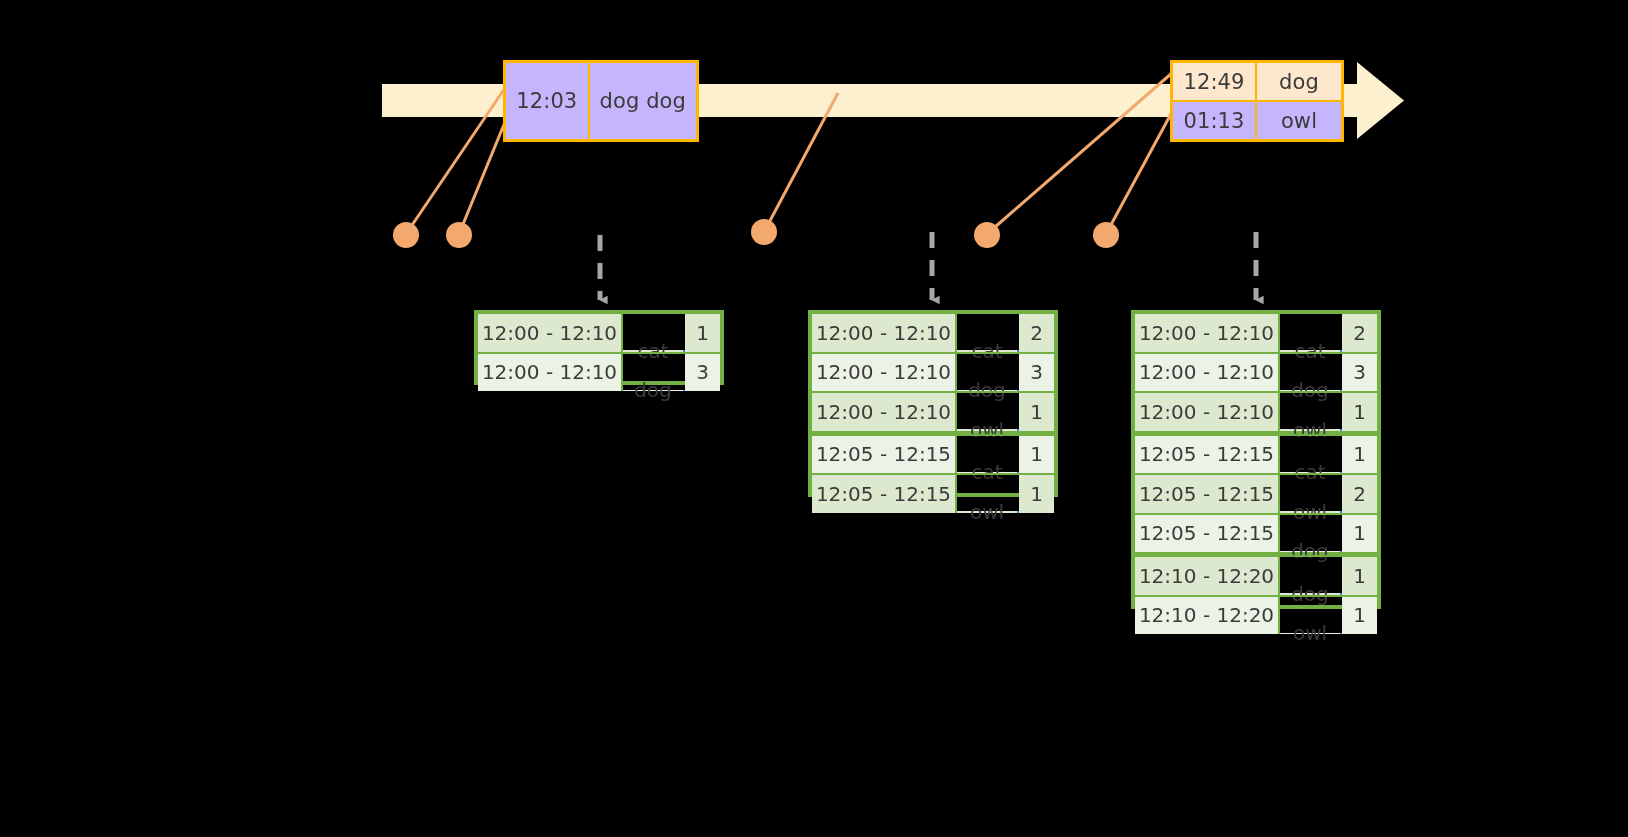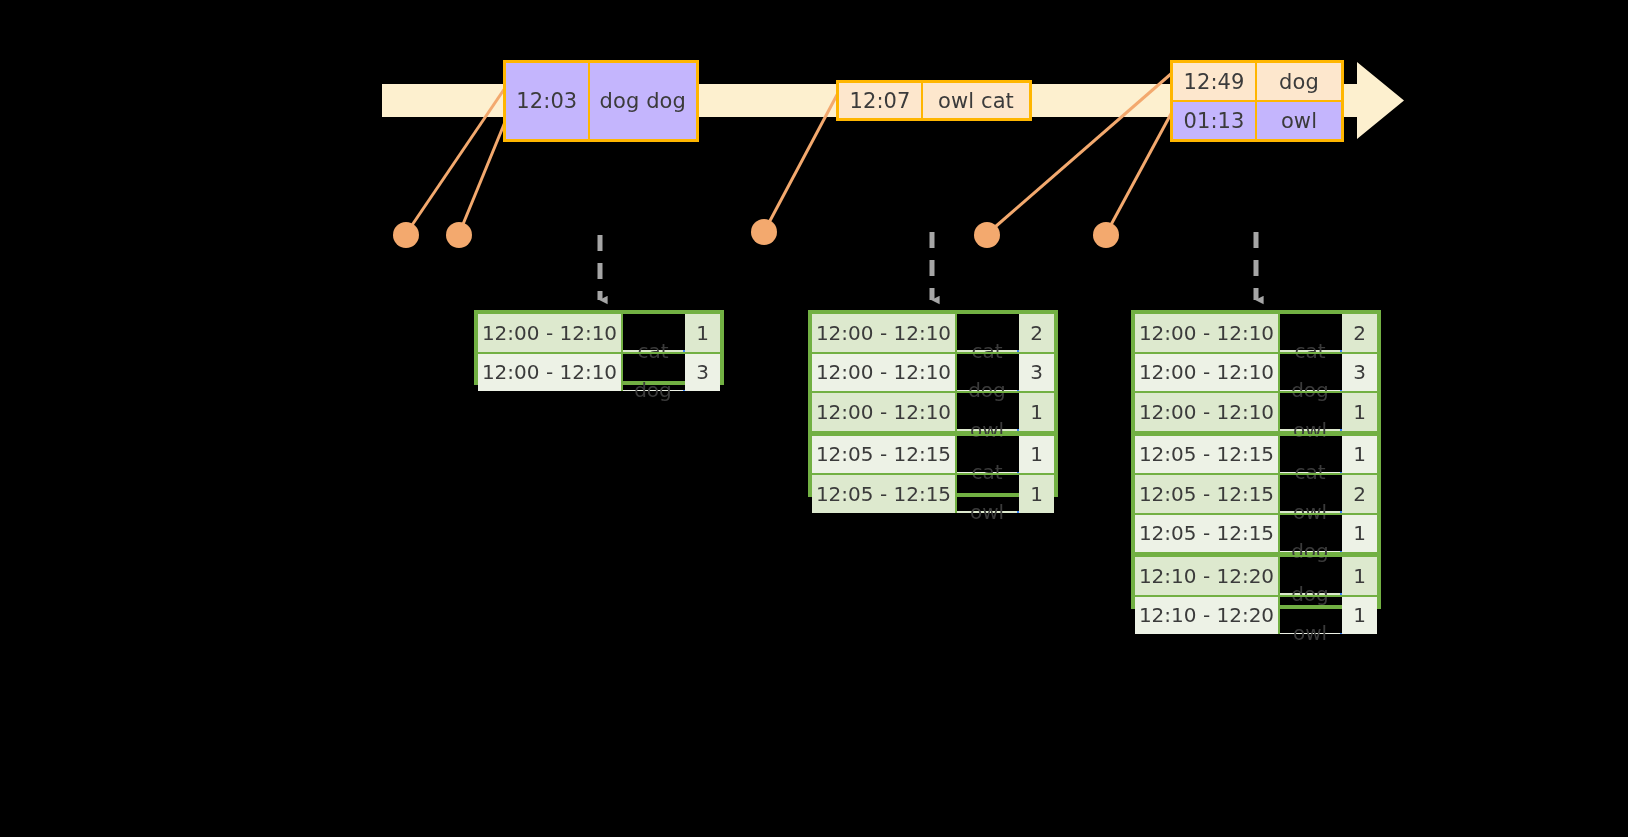--- a/index.html
+++ b/index.html
@@ -141,26 +141,20 @@
     </g>
   </svg>
 
   <div class="evt-box" style="left:503px; top:60px; width:196px; height:82px;">
     <div class="evt-row tone-b">
       <div class="evt-time">12:03</div>
       <div class="evt-text">dog dog</div>
     </div>
   </div>
 
-  <div class="evt-box" style="left:836px; top:80px; width:196px; height:41px;">
-    <div class="evt-row tone-a">
-      <div class="evt-time">12:07</div>
-      <div class="evt-text">owl cat</div>
-    </div>
-  </div>
 
   <div class="evt-box" style="left:1170px; top:60px; width:174px; height:82px;">
     <div class="evt-row tone-a">
       <div class="evt-time">12:49</div>
       <div class="evt-text">dog</div>
     </div>
     <div class="evt-row tone-b">
       <div class="evt-time">01:13</div>
       <div class="evt-text">owl</div>
     </div>

